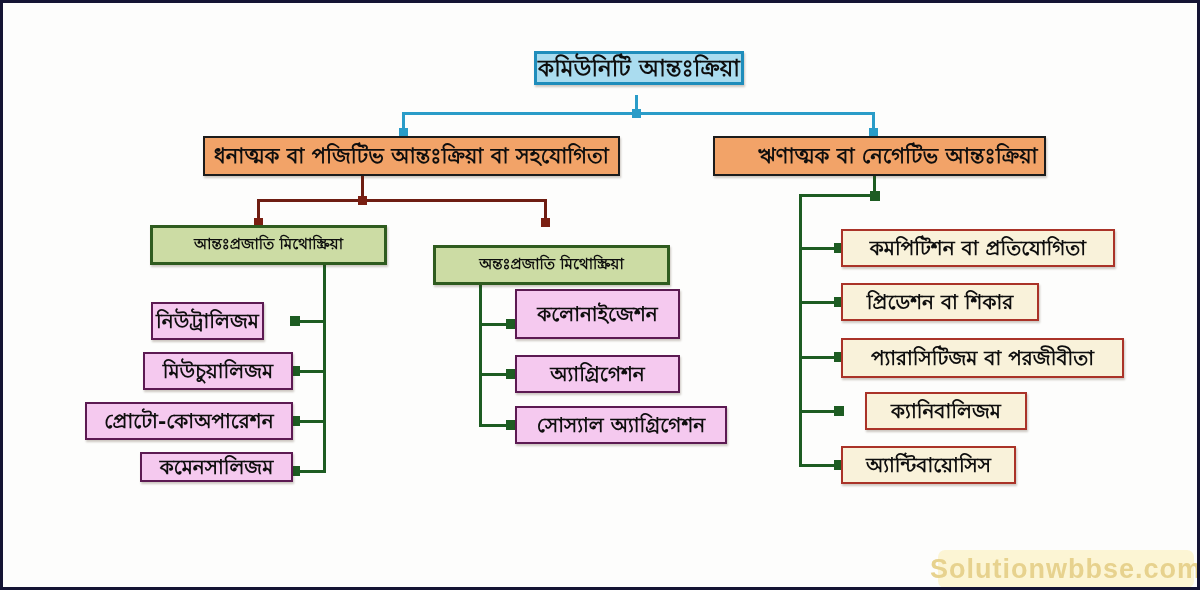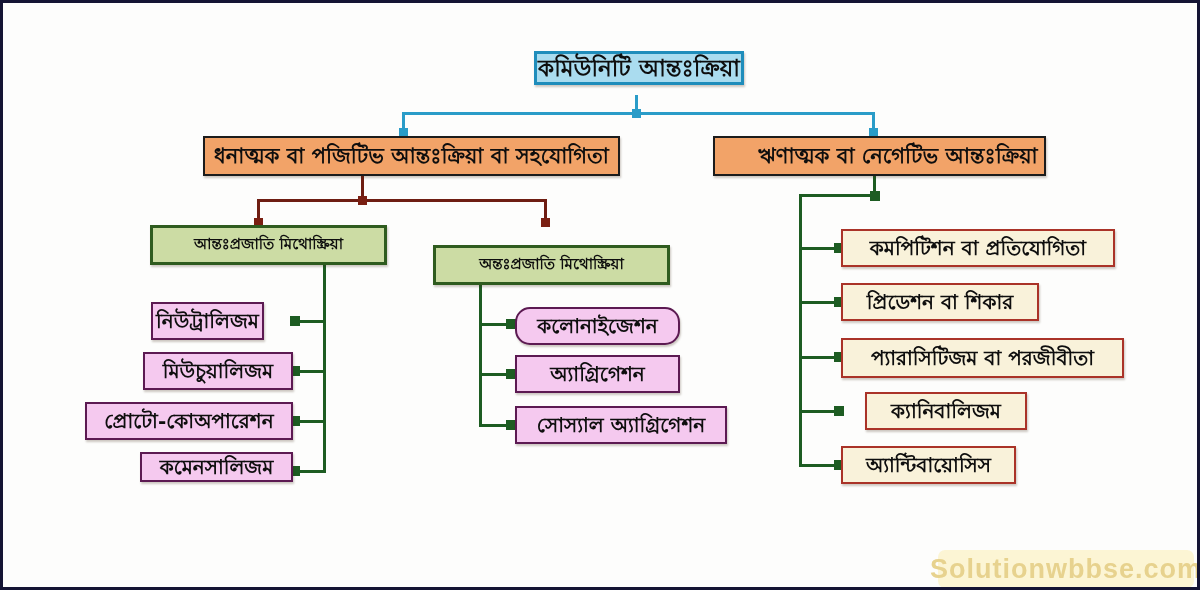--- a/index.html
+++ b/index.html
@@ -105,21 +105,21 @@
 
   <div class="box subgroup" style="left:147px;top:222px;width:237px;height:40px;">আন্তঃপ্রজাতি মিথোস্ক্রিয়া</div>
 
   <div class="box subgroup" style="left:430px;top:222px;width:237px;height:40px;margin-top:20px;">অন্তঃপ্রজাতি মিথোস্ক্রিয়া</div>
 
   <div class="box leaf-pink" style="left:148px;top:299px;width:113px;height:38px;">নিউট্রালিজম</div>
   <div class="box leaf-pink" style="left:140px;top:349px;width:150px;height:38px;">মিউচুয়ালিজম</div>
   <div class="box leaf-pink" style="left:82px;top:399px;width:208px;height:38px;">প্রোটো-কোঅপারেশন</div>
   <div class="box leaf-pink" style="left:137px;top:449px;width:153px;height:30px;">কমেনসালিজম</div>
 
-  <div class="box leaf-pink" style="left:512px;top:304px;width:165px;height:38px;border-radius:15px;">কলোনাইজেশন</div>
+  <div class="box leaf-pink" style="left:512px;top:286px;width:165px;height:50px;">কলোনাইজেশন</div>
   <div class="box leaf-pink" style="left:512px;top:352px;width:165px;height:38px;">অ্যাগ্রিগেশন</div>
   <div class="box leaf-pink" style="left:512px;top:403px;width:212px;height:38px;">সোস্যাল অ্যাগ্রিগেশন</div>
 
   <div class="box leaf-cream" style="left:838px;top:226px;width:274px;height:38px;">কমপিটিশন বা প্রতিযোগিতা</div>
   <div class="box leaf-cream" style="left:838px;top:280px;width:198px;height:38px;">প্রিডেশন বা শিকার</div>
   <div class="box leaf-cream" style="left:838px;top:335px;width:283px;height:40px;">প্যারাসিটিজম বা পরজীবীতা</div>
   <div class="box leaf-cream" style="left:838px;top:389px;width:162px;height:38px;margin-left:24px;">ক্যানিবালিজম</div>
   <div class="box leaf-cream" style="left:838px;top:443px;width:175px;height:38px;">অ্যান্টিবায়োসিস</div>
 
   <div class="watermark">Solutionwbbse.com</div>

